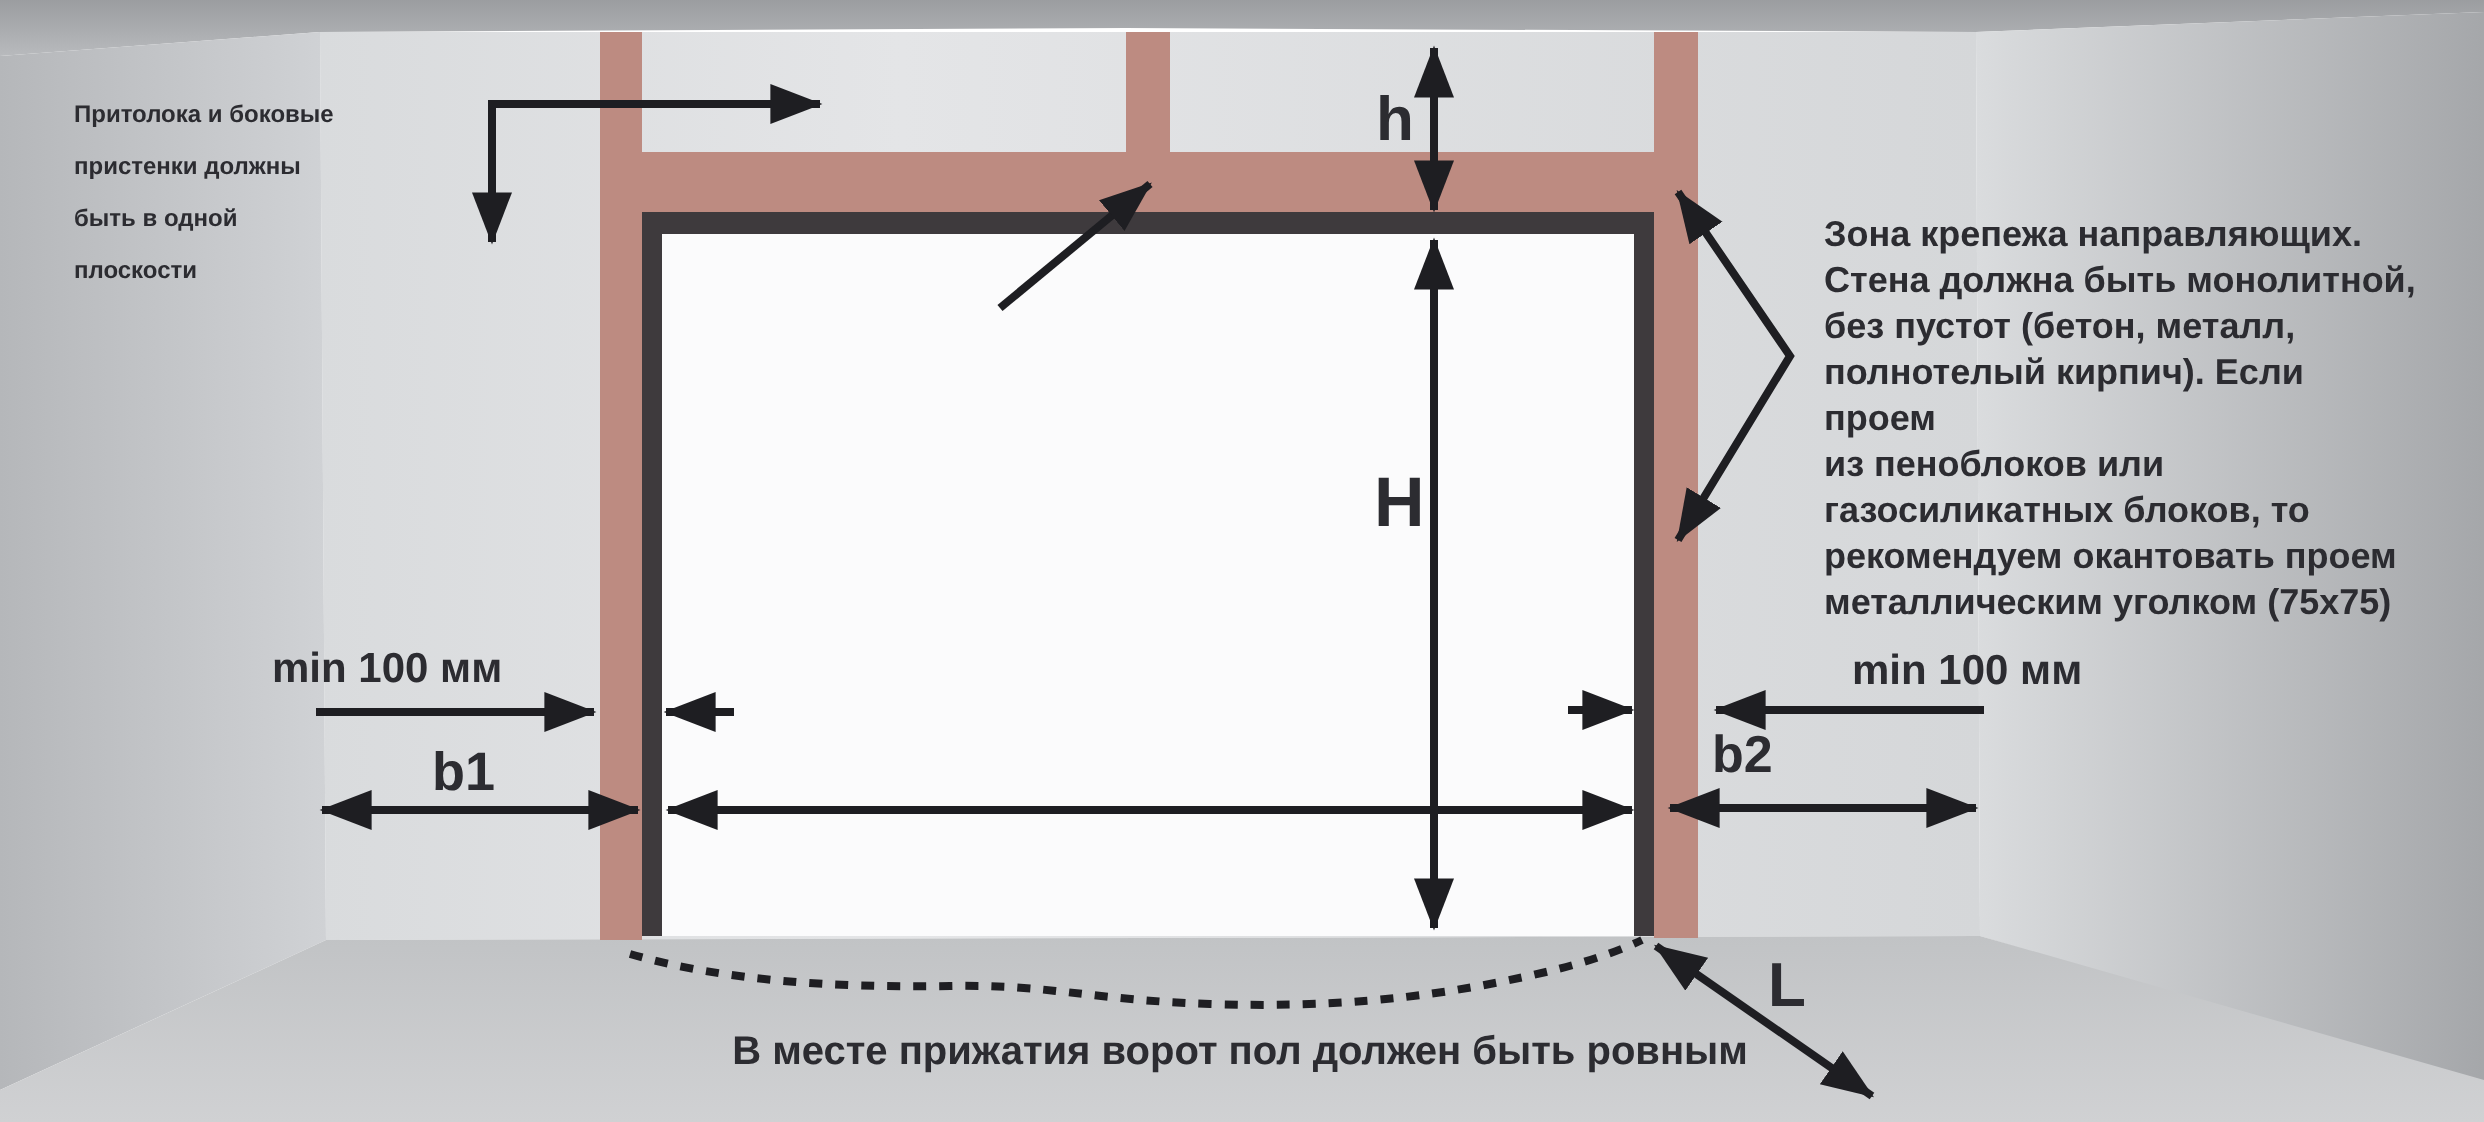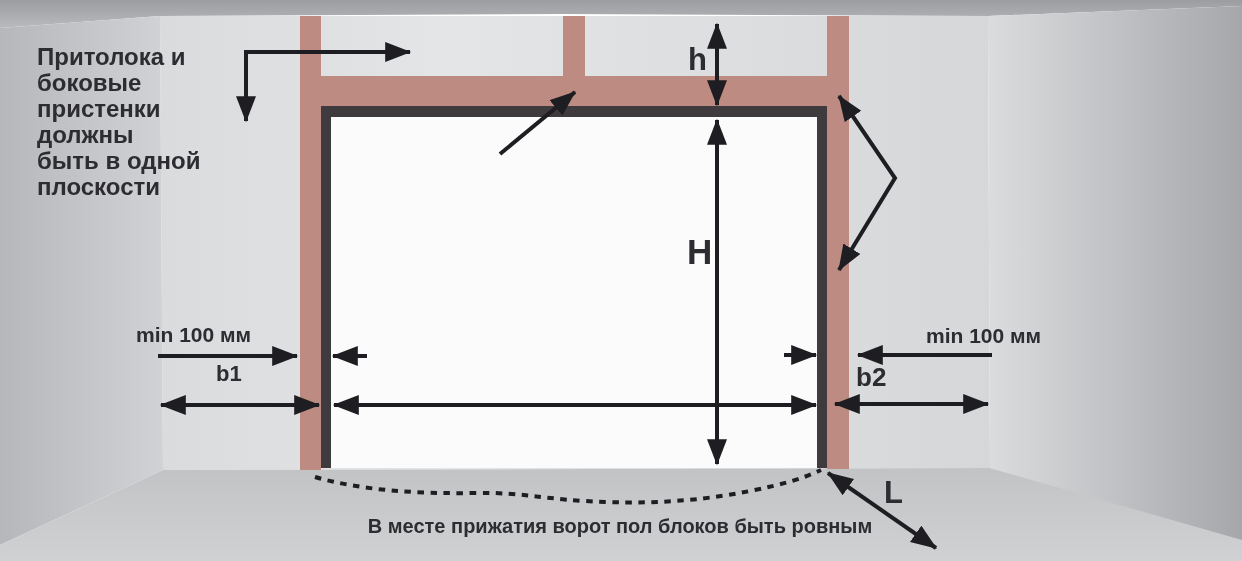--- a/index.html
+++ b/index.html
@@ -15,27 +15,27 @@
     overflow:hidden;
     font-family:"Liberation Sans","DejaVu Sans",sans-serif;
   }
   .scene svg.bg{position:absolute;left:0;top:0;}
   .note,.dim{
     position:absolute;
     color:var(--annotation-text);
     font-weight:bold;
     white-space:pre-line;
   }
-  .note-lintel{left:37px;top:44px;width:215px;font-size:24px;line-height:26px;}
+  .note-lintel{left:37px;top:44px;width:215px;font-size:12px;line-height:26px;}
   .note-bracket{left:338px;top:163px;width:320px;font-size:18px;line-height:25px;}
   .note-zone{left:912px;top:106px;width:300px;font-size:18px;line-height:23px;}
   .note-floor{left:340px;top:514px;width:560px;text-align:center;font-size:20px;line-height:24px;}
   .dim-h{left:688px;top:42px;font-size:31px;}
   .dim-H{left:687px;top:232px;font-size:35px;}
-  .dim-b1{left:216px;top:361px;font-size:22px;}
+  .dim-b1{left:216px;top:371px;font-size:27px;}
   .dim-b2{left:856px;top:362px;font-size:26px;}
   .dim-L{left:884px;top:475px;font-size:31px;}
   .dim-min-left{left:136px;top:323px;font-size:21px;}
   .dim-min-right{left:926px;top:324px;font-size:21px;}
 </style>
 </head>
 <body>
 
 <div class="scene">
 
@@ -105,21 +105,29 @@
       <line x1="334" y1="405" x2="816" y2="405" marker-start="url(#ah)" marker-end="url(#ah)"></line>
       <line x1="835" y1="404" x2="988" y2="404" marker-start="url(#ah)" marker-end="url(#ah)"></line>
       <line x1="828" y1="473" x2="936" y2="548" marker-start="url(#ah)" marker-end="url(#ah)"></line>
     </g>
   </svg>
 
   <div class="note note-lintel">Притолока и боковые
 пристенки должны
 быть в одной
 плоскости</div>
-  <div class="note note-floor">В месте прижатия ворот пол блоков быть ровным</div>
+  <div class="note note-zone">Зона крепежа направляющих.
+Стена должна быть монолитной,
+без пустот (бетон, металл,
+полнотелый кирпич). Если проем
+из пеноблоков или
+газосиликатных блоков, то
+рекомендуем окантовать проем
+металлическим уголком (75х75)</div>
+  <div class="note note-floor">В месте прижатия ворот пол должен быть ровным</div>
 
   <div class="dim dim-h">h</div>
   <div class="dim dim-H">H</div>
   <div class="dim dim-b1">b1</div>
   <div class="dim dim-b2">b2</div>
   <div class="dim dim-L">L</div>
   <div class="dim dim-min-left">min 100 мм</div>
   <div class="dim dim-min-right">min 100 мм</div>
 
 </div>

